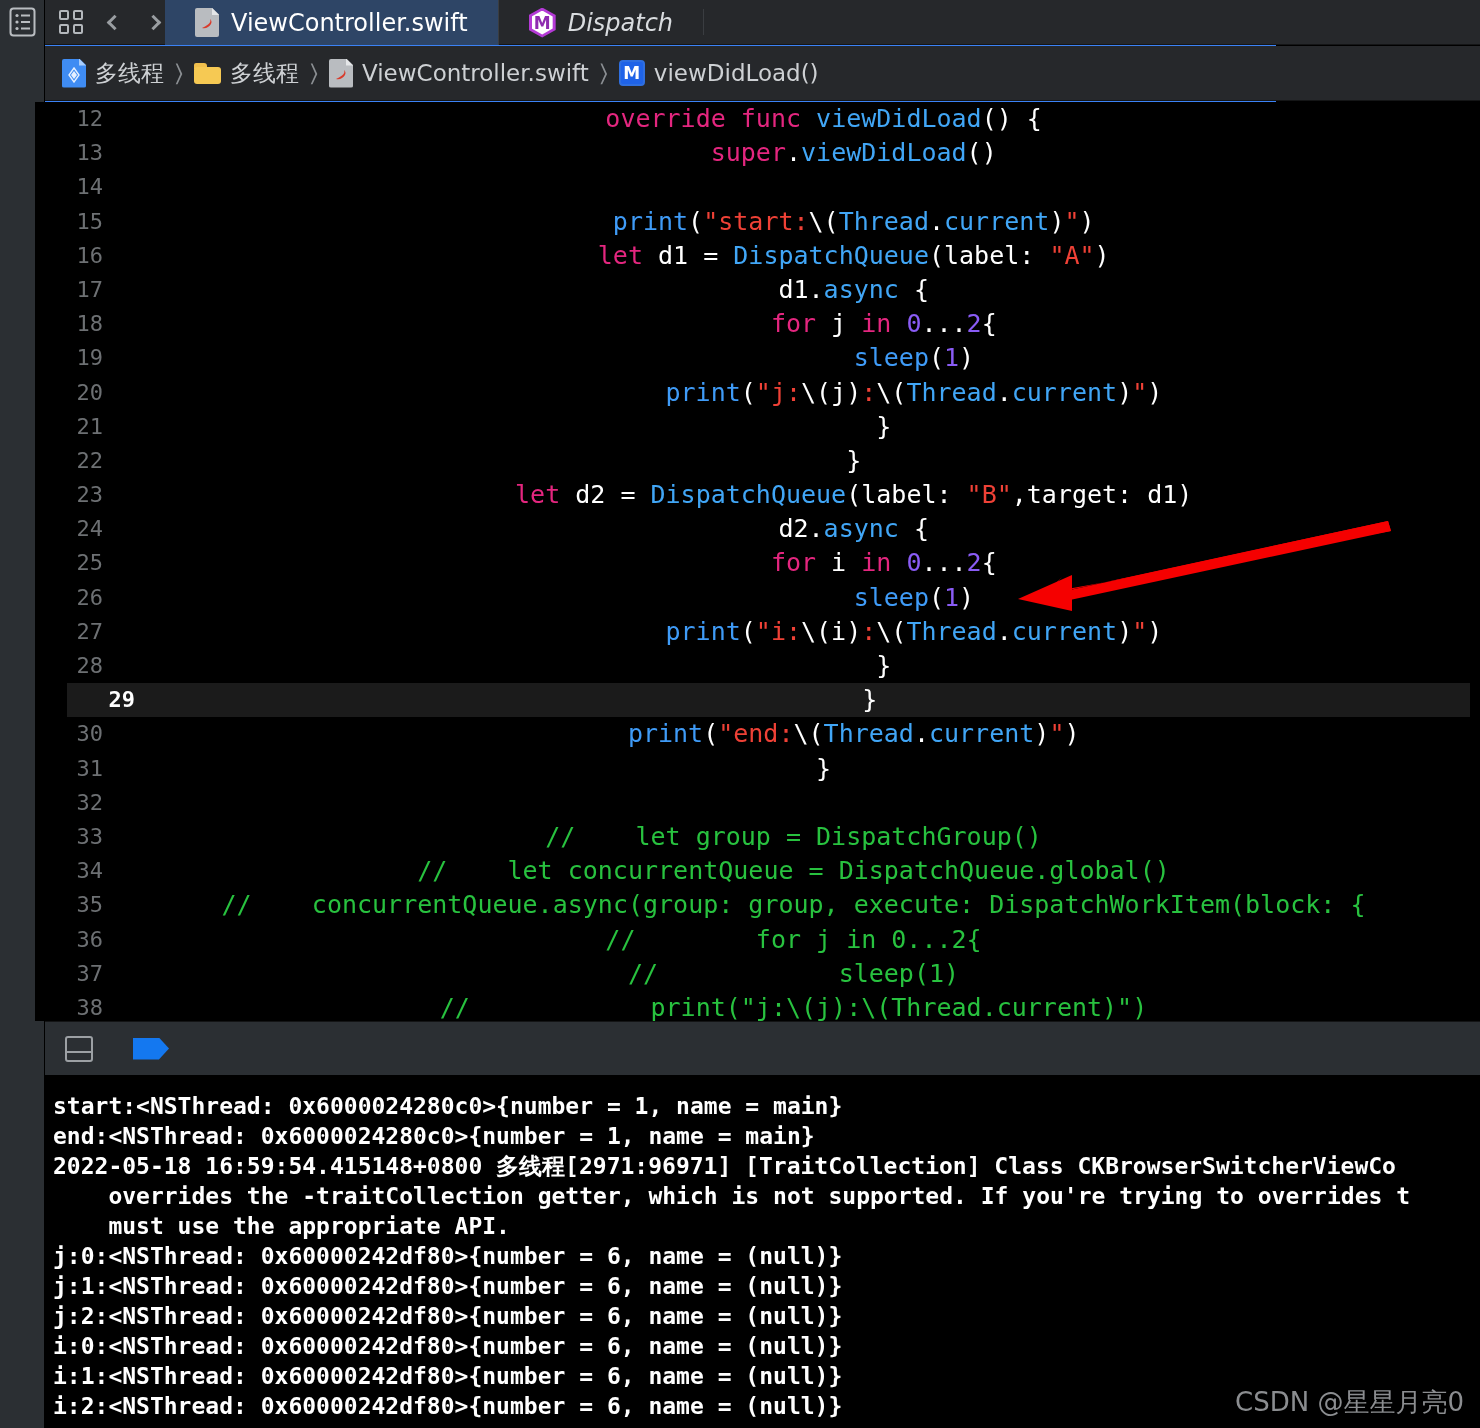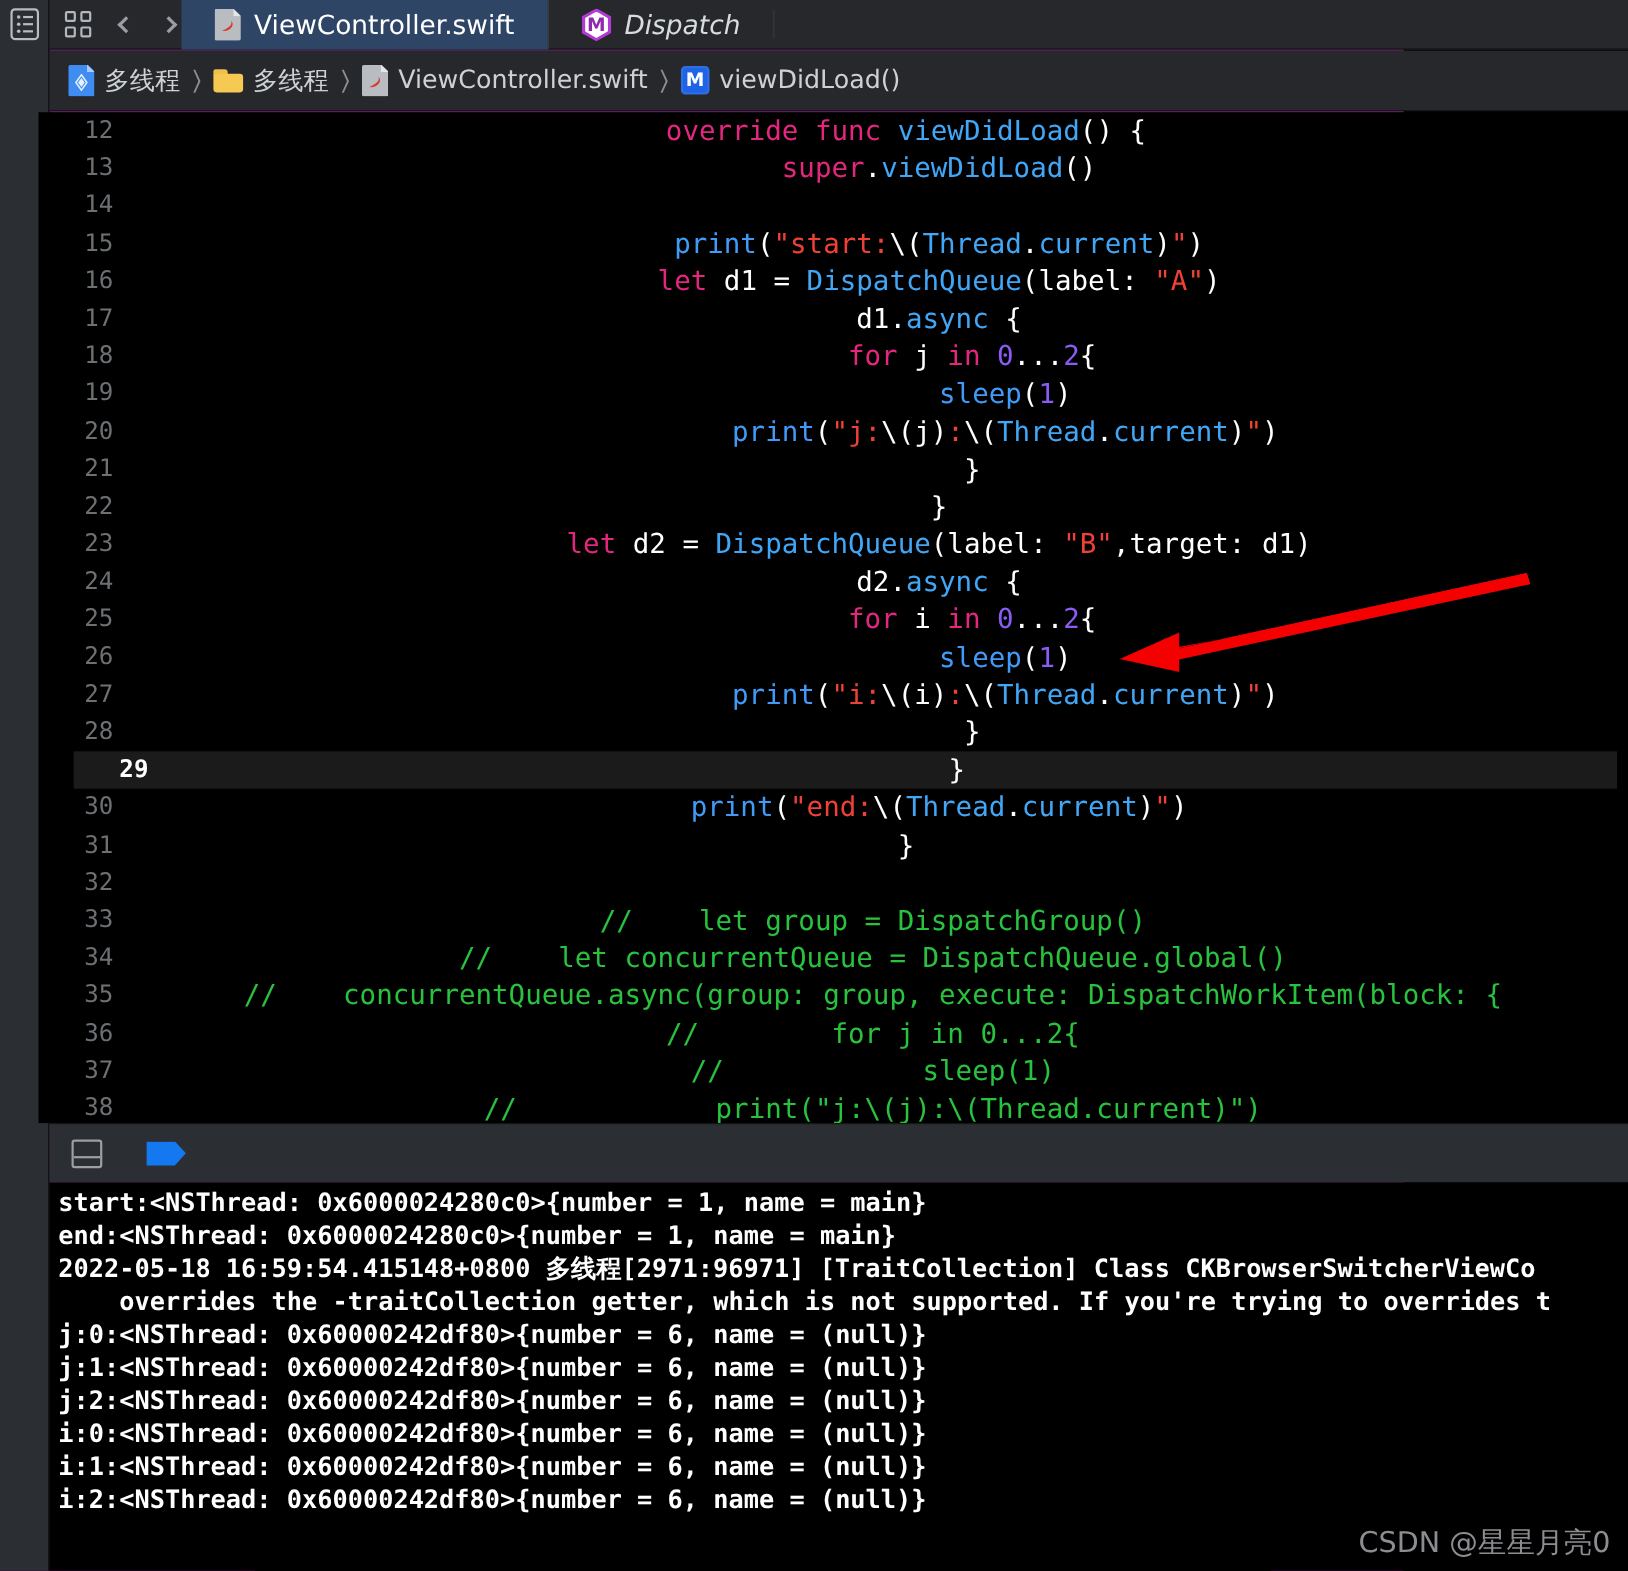--- a/index.html
+++ b/index.html
@@ -2,21 +2,21 @@
 <html><head>
 <meta charset="utf-8">
 <style>
   * { box-sizing: border-box; margin: 0; padding: 0; }
   html, body {
     width: 1480px; height: 1428px;
     background: #000;
     font-family: "DejaVu Sans", sans-serif;
     overflow: hidden;
   }
-  #app { position: relative; width: 1276px; height: 1428px; background: #701a75; }
+  #app { position: relative; width: 1276px; height: 1428px; background: #3b82f6; }
 
   
   .left-rail {
     position: absolute; left: 0; top: 0; width: 45px; height: 1428px;
     background: #2b2f33; border-right: 1px solid #000;
   }
   .rail-icon { position: absolute; left: 9px; top: 7px; width: 27px; height: 30px; }
 
   
   .tabbar {
@@ -149,21 +149,21 @@
   .split-icon { width: 28px; height: 26px; border: 2px solid #9ca0a4; border-radius: 3px; position: relative; }
   .split-icon::after { content:""; position:absolute; left:0; right:0; bottom:7px; height:2px; background:#9ca0a4; }
   .flag-icon {
     width: 36px; height: 22px; background: #1478f0;
     clip-path: polygon(0 0, 72% 0, 100% 50%, 72% 100%, 0 100%);
   }
 
   
   .console {
     position: absolute; left: 45px; top: 1075px; width: 1435px; height: 353px;
-    background: #000; overflow: hidden; padding: 4px 0 0 8px;
+    background: #000; overflow: hidden; padding: 16px 0 0 8px;
   }
   .console-line {
     font-family: "DejaVu Sans Mono", monospace;
     font-size: 23px; line-height: 30px; color: #ffffff;
     white-space: pre; font-weight: bold;
   }
   .watermark {
     position: absolute; right: 16px; bottom: 8px;
     font-family: "DejaVu Sans", sans-serif; font-size: 26px; color: #8b8d90;
     white-space: nowrap;
@@ -278,20 +278,21 @@
     <div class="split-icon"></div>
     <div class="flag-icon"></div>
   </div>
 
   <div class="console">
     <div id="console-root">
         <div class="console-line">start:&lt;NSThread: 0x6000024280c0&gt;{number = 1, name = main}</div>
         <div class="console-line">end:&lt;NSThread: 0x6000024280c0&gt;{number = 1, name = main}</div>
         <div class="console-line">2022-05-18 16:59:54.415148+0800 多线程[2971:96971] [TraitCollection] Class CKBrowserSwitcherViewCo</div>
         <div class="console-line">    overrides the -traitCollection getter, which is not supported. If you're trying to overrides t</div>
+        <div class="console-line">    must use the appropriate API.</div>
         <div class="console-line">j:0:&lt;NSThread: 0x60000242df80&gt;{number = 6, name = (null)}</div>
         <div class="console-line">j:1:&lt;NSThread: 0x60000242df80&gt;{number = 6, name = (null)}</div>
         <div class="console-line">j:2:&lt;NSThread: 0x60000242df80&gt;{number = 6, name = (null)}</div>
         <div class="console-line">i:0:&lt;NSThread: 0x60000242df80&gt;{number = 6, name = (null)}</div>
         <div class="console-line">i:1:&lt;NSThread: 0x60000242df80&gt;{number = 6, name = (null)}</div>
         <div class="console-line">i:2:&lt;NSThread: 0x60000242df80&gt;{number = 6, name = (null)}</div>
       </div>
     <div class="watermark">CSDN @星星月亮0</div>
   </div>
 

